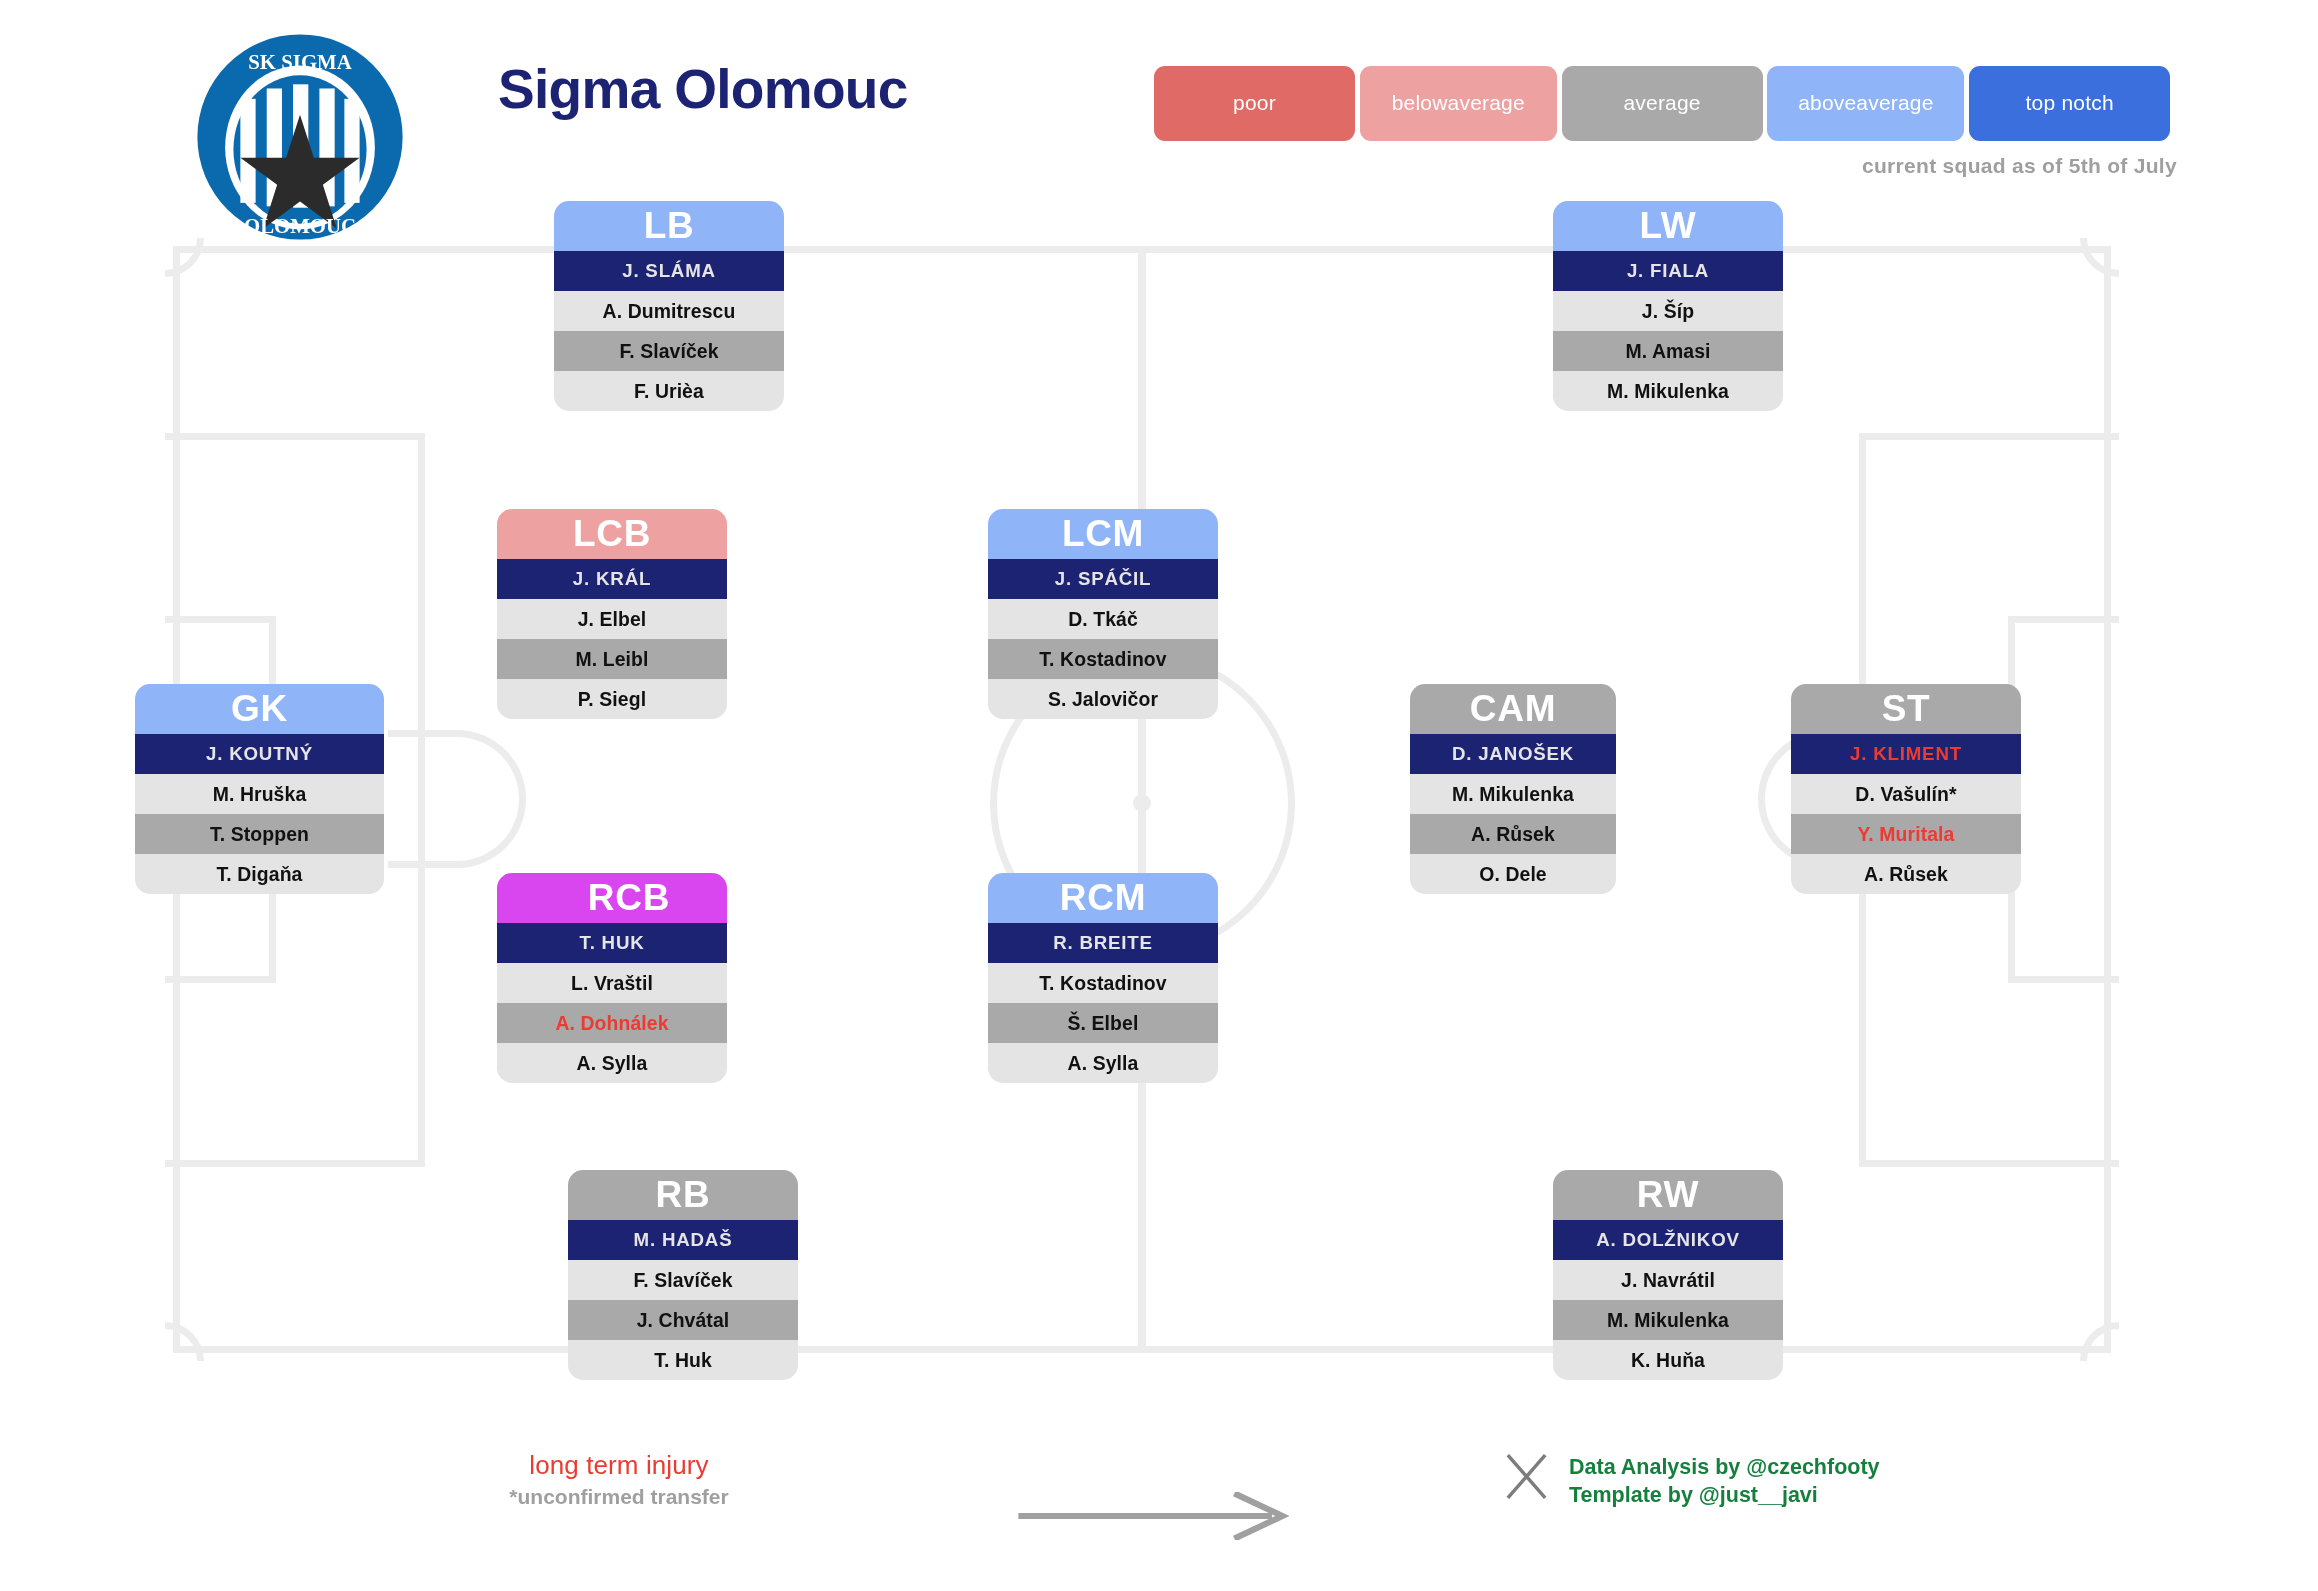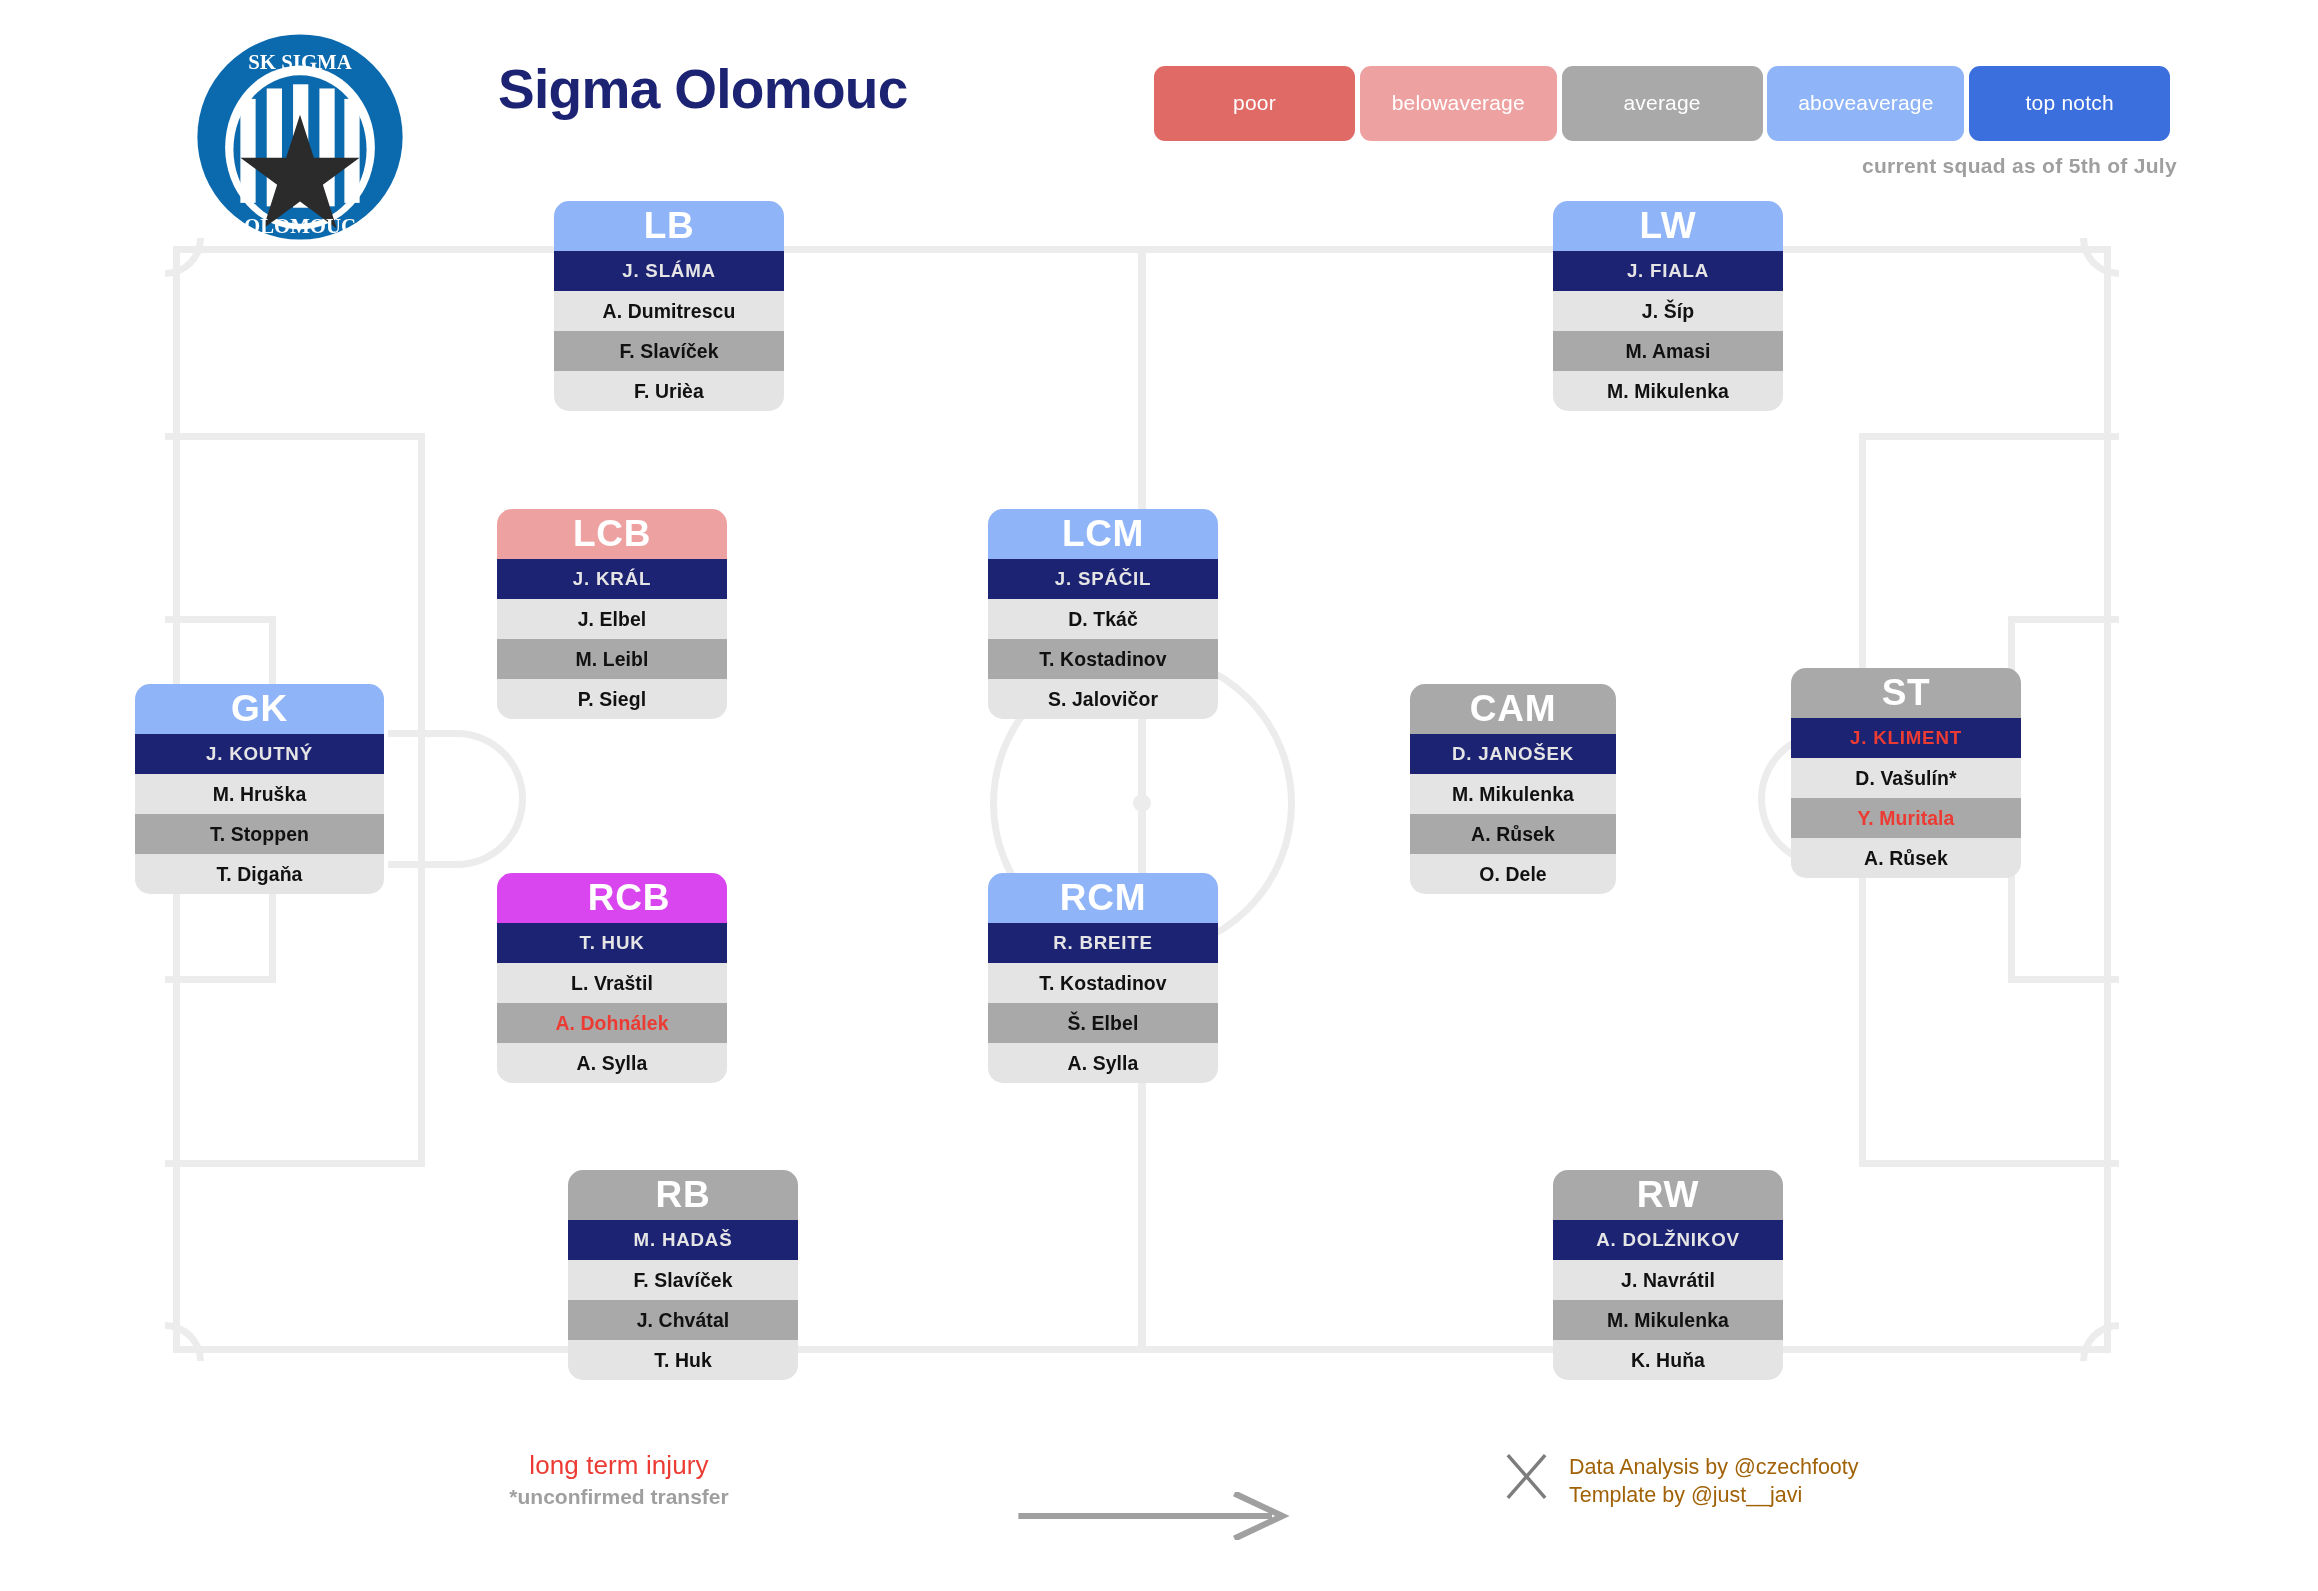--- a/index.html
+++ b/index.html
@@ -57,21 +57,21 @@
   .card .row.even{background:#a9a9a9;}
   .card .row.injured{color:#ec3b33;}
   .card .row.starter.injured{color:#ec3b33;}
 
   
   .foot-injury{position:absolute;left:446px;top:1450px;width:346px;text-align:center;}
   .foot-injury .li{color:#ec3b33;font-size:26px;font-weight:normal;letter-spacing:0.1px;}
   .foot-injury .ut{color:#9f9f9f;font-size:21px;font-weight:bold;margin-top:4.2px;}
   .arrow{position:absolute;left:1017px;top:1492px;}
   .credits{position:absolute;left:1505px;top:1453px;display:flex;align-items:flex-start;gap:21px;}
-  .credits .txt{color:#a16207;font-size:21.5px;font-weight:normal;line-height:1.32;}
+  .credits .txt{color:#15803d;font-size:21.5px;font-weight:bold;line-height:1.32;}
 </style>
 </head>
 <body>
 
 <div class="pitch">
   <div class="pitch-outline"></div>
   <div class="halfway"></div>
   <div class="circle"></div>
   <div class="spot"></div>
   <div class="pbox left"></div>
@@ -188,21 +188,21 @@
       <div class="row even">M. Mikulenka</div>
       <div class="row odd">K. Huňa</div>
     </div>
     <div class="card" style="left: 1410px; top: 684px; width: 206px;">
       <div class="hdr" style="background: rgb(169, 169, 169);">CAM</div>
       <div class="row starter">D. JANOŠEK</div>
       <div class="row odd">M. Mikulenka</div>
       <div class="row even">A. Růsek</div>
       <div class="row odd">O. Dele</div>
     </div>
-    <div class="card" style="left: 1791px; top: 668px; width: 230px;">
+    <div class="card" style="left: 1791px; top: 684px; width: 230px;">
       <div class="hdr" style="background: rgb(169, 169, 169);">ST</div>
       <div class="row starter injured">J. KLIMENT</div>
       <div class="row odd">D. Vašulín*</div>
       <div class="row even injured">Y. Muritala</div>
       <div class="row odd">A. Růsek</div>
     </div>
   </div>
 
 <div class="foot-injury">
   <div class="li">long term injury</div>

